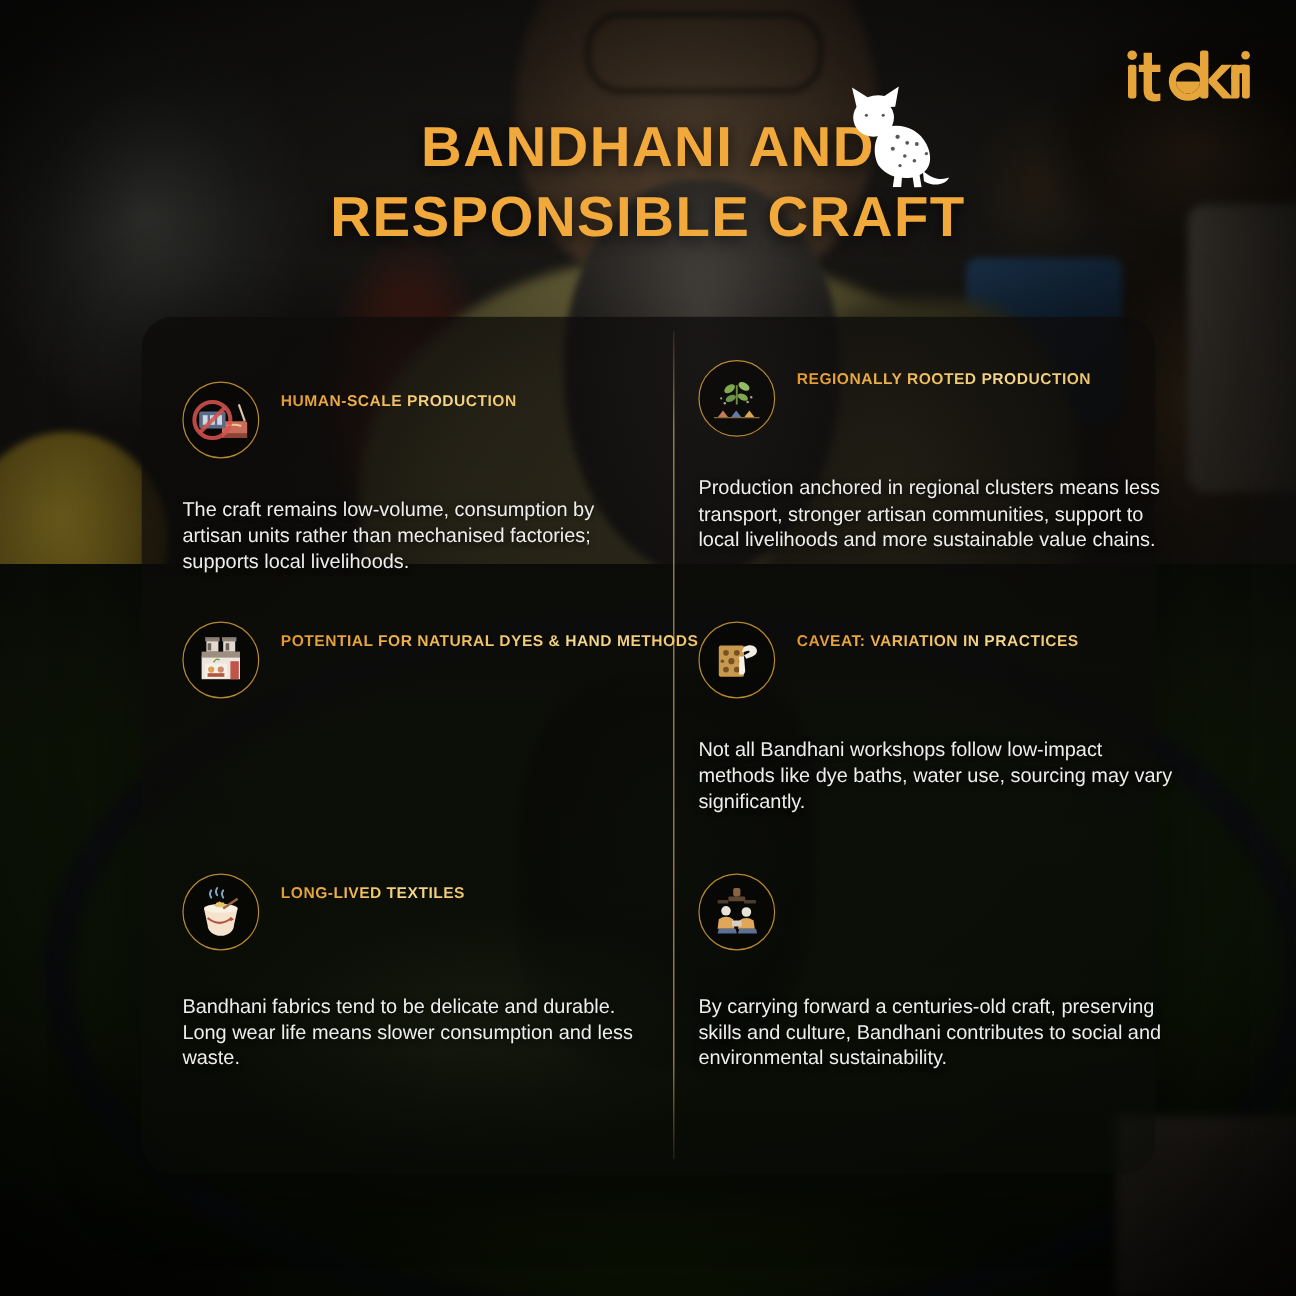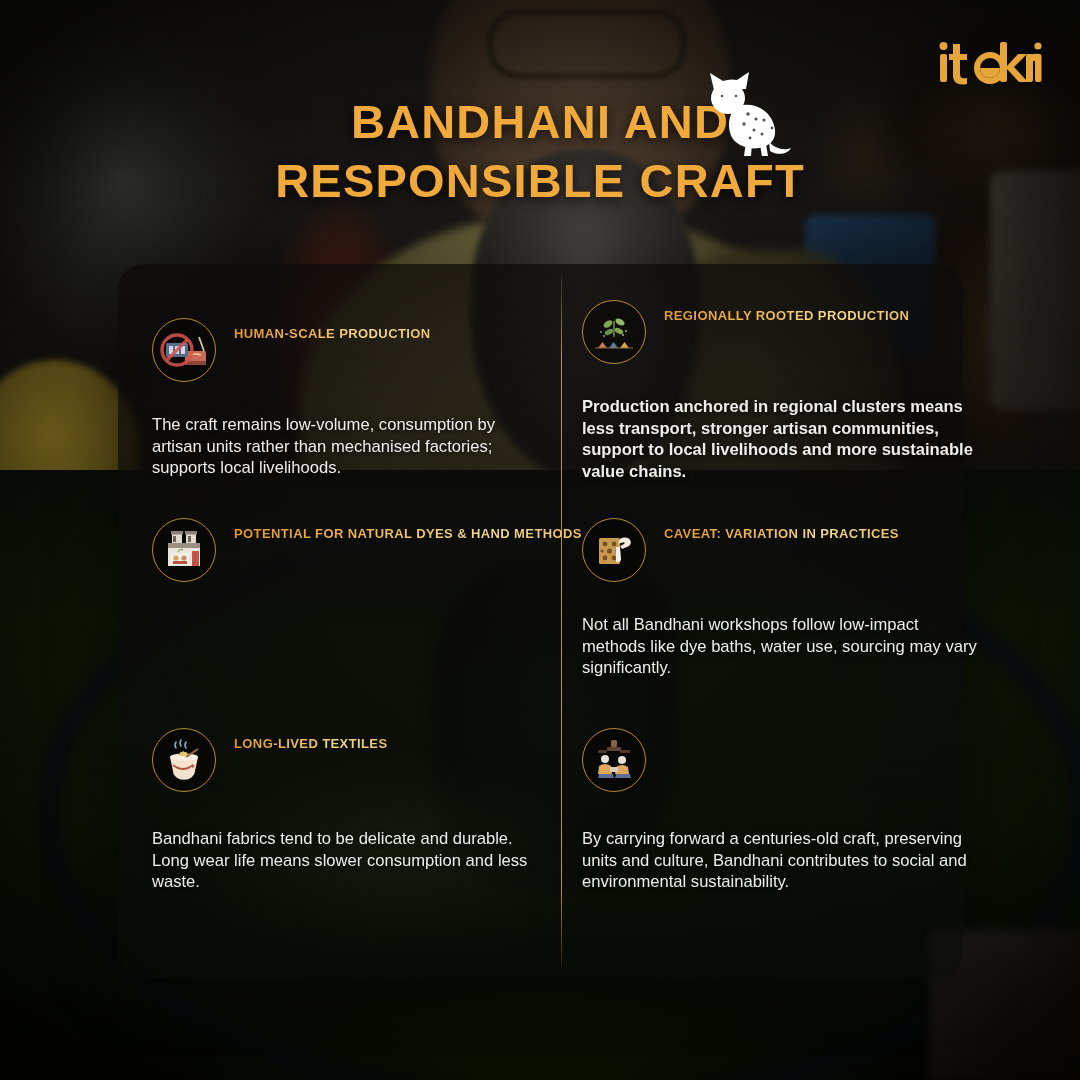--- a/index.html
+++ b/index.html
@@ -203,21 +203,21 @@
   .r1 { top: 318px; }
   .r2 { top: 518px; }
   .r3 { top: 728px; }
   .r1-r { top: 300px; }
   .r2-r { top: 518px; }
   .r3-r { top: 728px; }
 
   .col-l.r1 .card-body { margin-top: 32px; }
   .col-l.r2 .card-body { margin-top: 32px; }
   .col-l.r3 .card-body { margin-top: 36px; }
-  .col-r.r1-r .card-body { margin-top: 32px; font-weight: bold; }
+  .col-r.r1-r .card-body { margin-top: 32px; }
   .col-r.r2-r .card-body { margin-top: 32px; }
   .col-r.r3-r .card-body { margin-top: 36px; }
 </style>
 </head>
 <body>
 
 <div id="canvas">
 
   <div class="bg-layer">
     <div class="bg-room"></div>
@@ -418,16 +418,16 @@
           <path d="M10 31 q6 -4 12 0 l1 8 h-14z" fill="#E0A659"></path>
           <path d="M10 39 h14 l1 4 h-16z" fill="#5C6F96"></path>
 
           <circle cx="33" cy="25" r="4" fill="#E8E3DA"></circle>
           <path d="M27 32 q6 -4 12 0 l1 7 h-14z" fill="#E0A659"></path>
           <path d="M27 39 h14 l1 4 h-16z" fill="#5C6F96"></path>
           <rect x="21" y="32" width="8" height="5" rx="1" fill="#D8CFC0"></rect>
         </svg>
       </div>
     </div>
-    <div class="card-body">By carrying forward a centuries-old craft, preserving units and culture, Bandhani contributes to social and environmental sustainability.</div>
+    <div class="card-body">By carrying forward a centuries-old craft, preserving skills and culture, Bandhani contributes to social and environmental sustainability.</div>
   </div>
 
 </div>
 
 </body></html>

